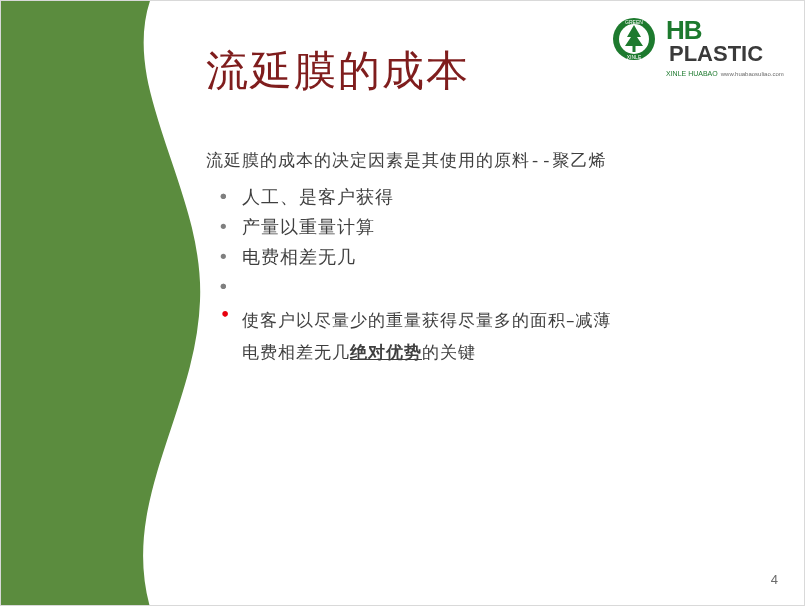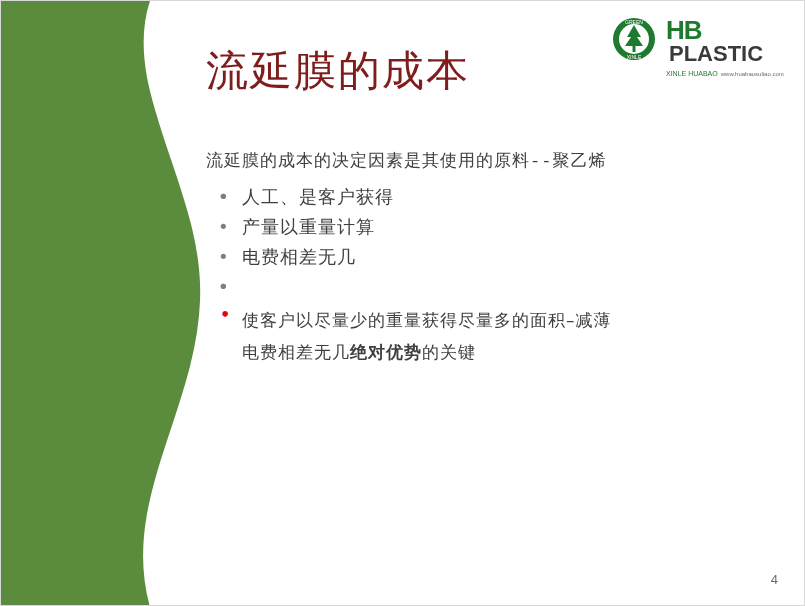--- a/index.html
+++ b/index.html
@@ -159,20 +159,21 @@
   .closing p {
     margin: 0 0 4px 0;
     font-size: 17px;
     line-height: 28px;
     color: #3f3f3f;
     font-family: "DejaVu Sans", sans-serif;
     letter-spacing: 1px;
   }
   .closing .bold {
     font-weight: bold;
+    text-decoration: underline;
   }
   .page-number {
     position: absolute;
     right: 26px;
     bottom: 18px;
     font-size: 13px;
     color: #6b6b6b;
     font-family: "Liberation Sans", sans-serif;
   }
 </style>

